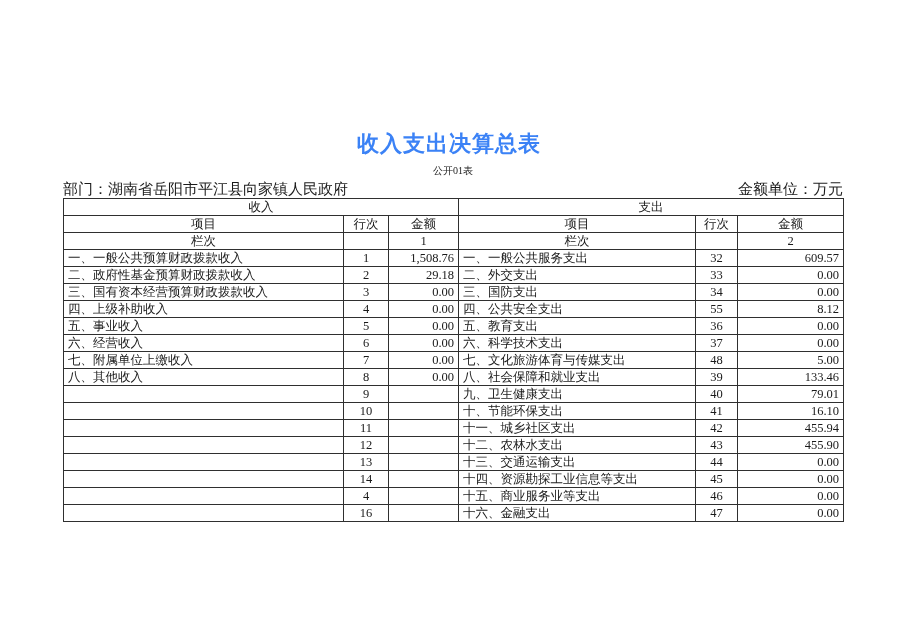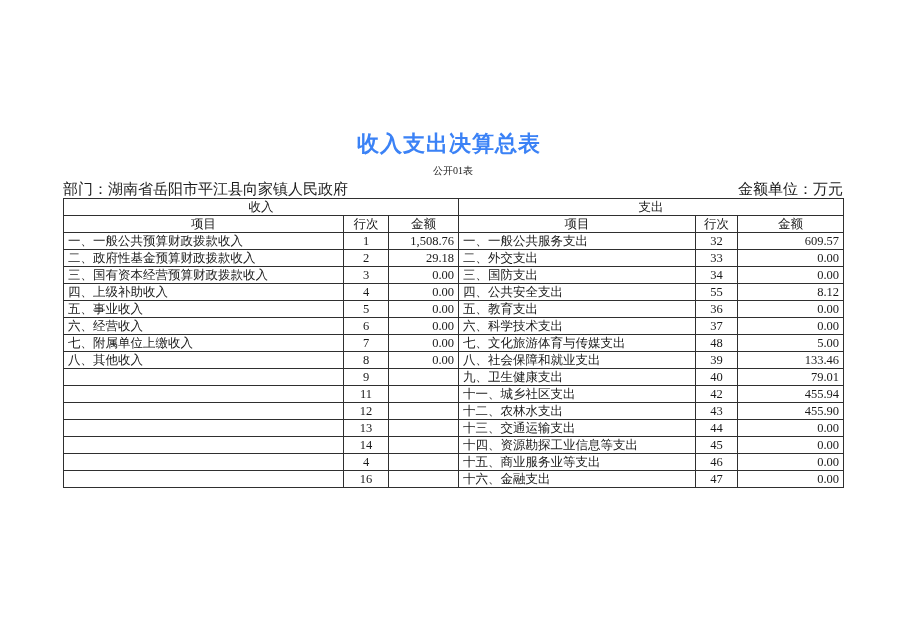--- a/index.html
+++ b/index.html
@@ -97,20 +97,28 @@
         <td class="c" colspan="3">支出</td>
       </tr>
       <tr>
         <td class="c">项目</td>
         <td class="c">行次</td>
         <td class="c">金额</td>
         <td class="c">项目</td>
         <td class="c">行次</td>
         <td class="c">金额</td>
       </tr>
+      <tr>
+        <td class="c">栏次</td>
+        <td class="c"></td>
+        <td class="c">1</td>
+        <td class="c">栏次</td>
+        <td class="c"></td>
+        <td class="c">2</td>
+      </tr>
     <tr>
           <td class="l">一、一般公共预算财政拨款收入</td>
           <td class="c">1</td>
           <td class="r">1,508.76</td>
           <td class="l">一、一般公共服务支出</td>
           <td class="c">32</td>
           <td class="r">609.57</td>
         </tr>
         <tr>
           <td class="l">二、政府性基金预算财政拨款收入</td>
@@ -171,20 +179,28 @@
         <tr>
           <td class="l"></td>
           <td class="c">9</td>
           <td class="r"></td>
           <td class="l">九、卫生健康支出</td>
           <td class="c">40</td>
           <td class="r">79.01</td>
         </tr>
         <tr>
           <td class="l"></td>
+          <td class="c">10</td>
+          <td class="r"></td>
+          <td class="l">十、节能环保支出</td>
+          <td class="c">41</td>
+          <td class="r">16.10</td>
+        </tr>
+        <tr>
+          <td class="l"></td>
           <td class="c">11</td>
           <td class="r"></td>
           <td class="l">十一、城乡社区支出</td>
           <td class="c">42</td>
           <td class="r">455.94</td>
         </tr>
         <tr>
           <td class="l"></td>
           <td class="c">12</td>
           <td class="r"></td>

